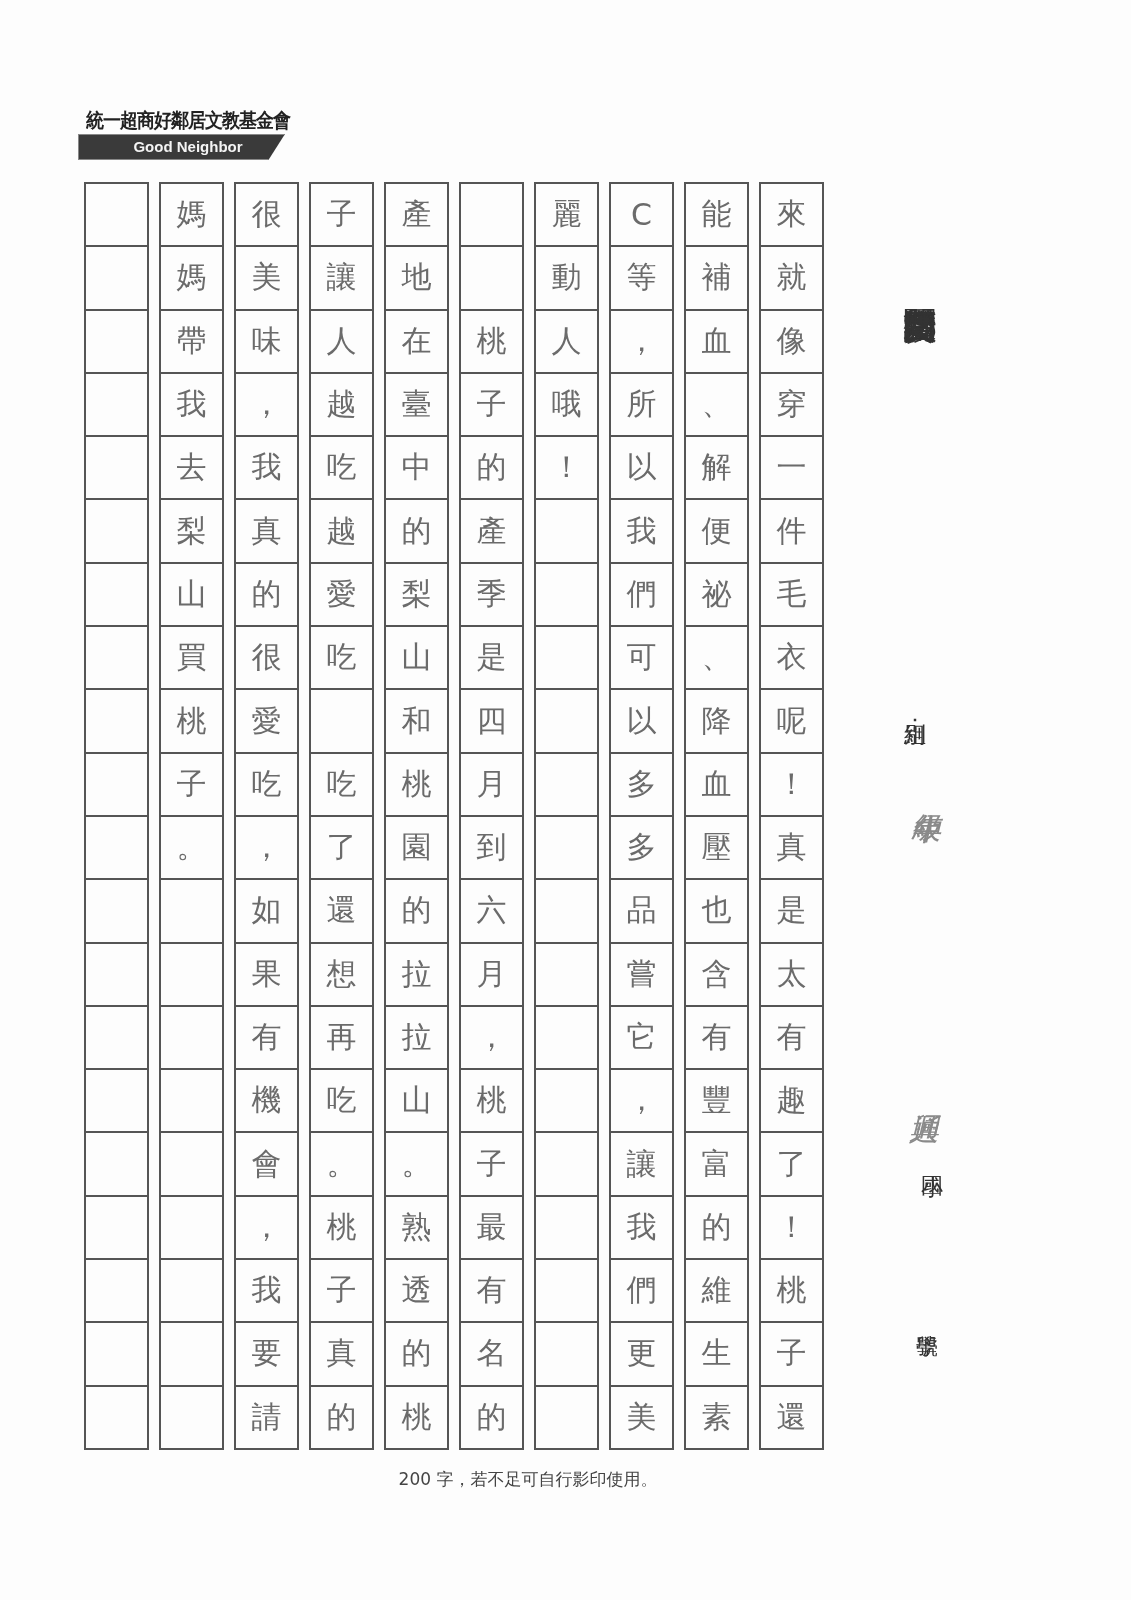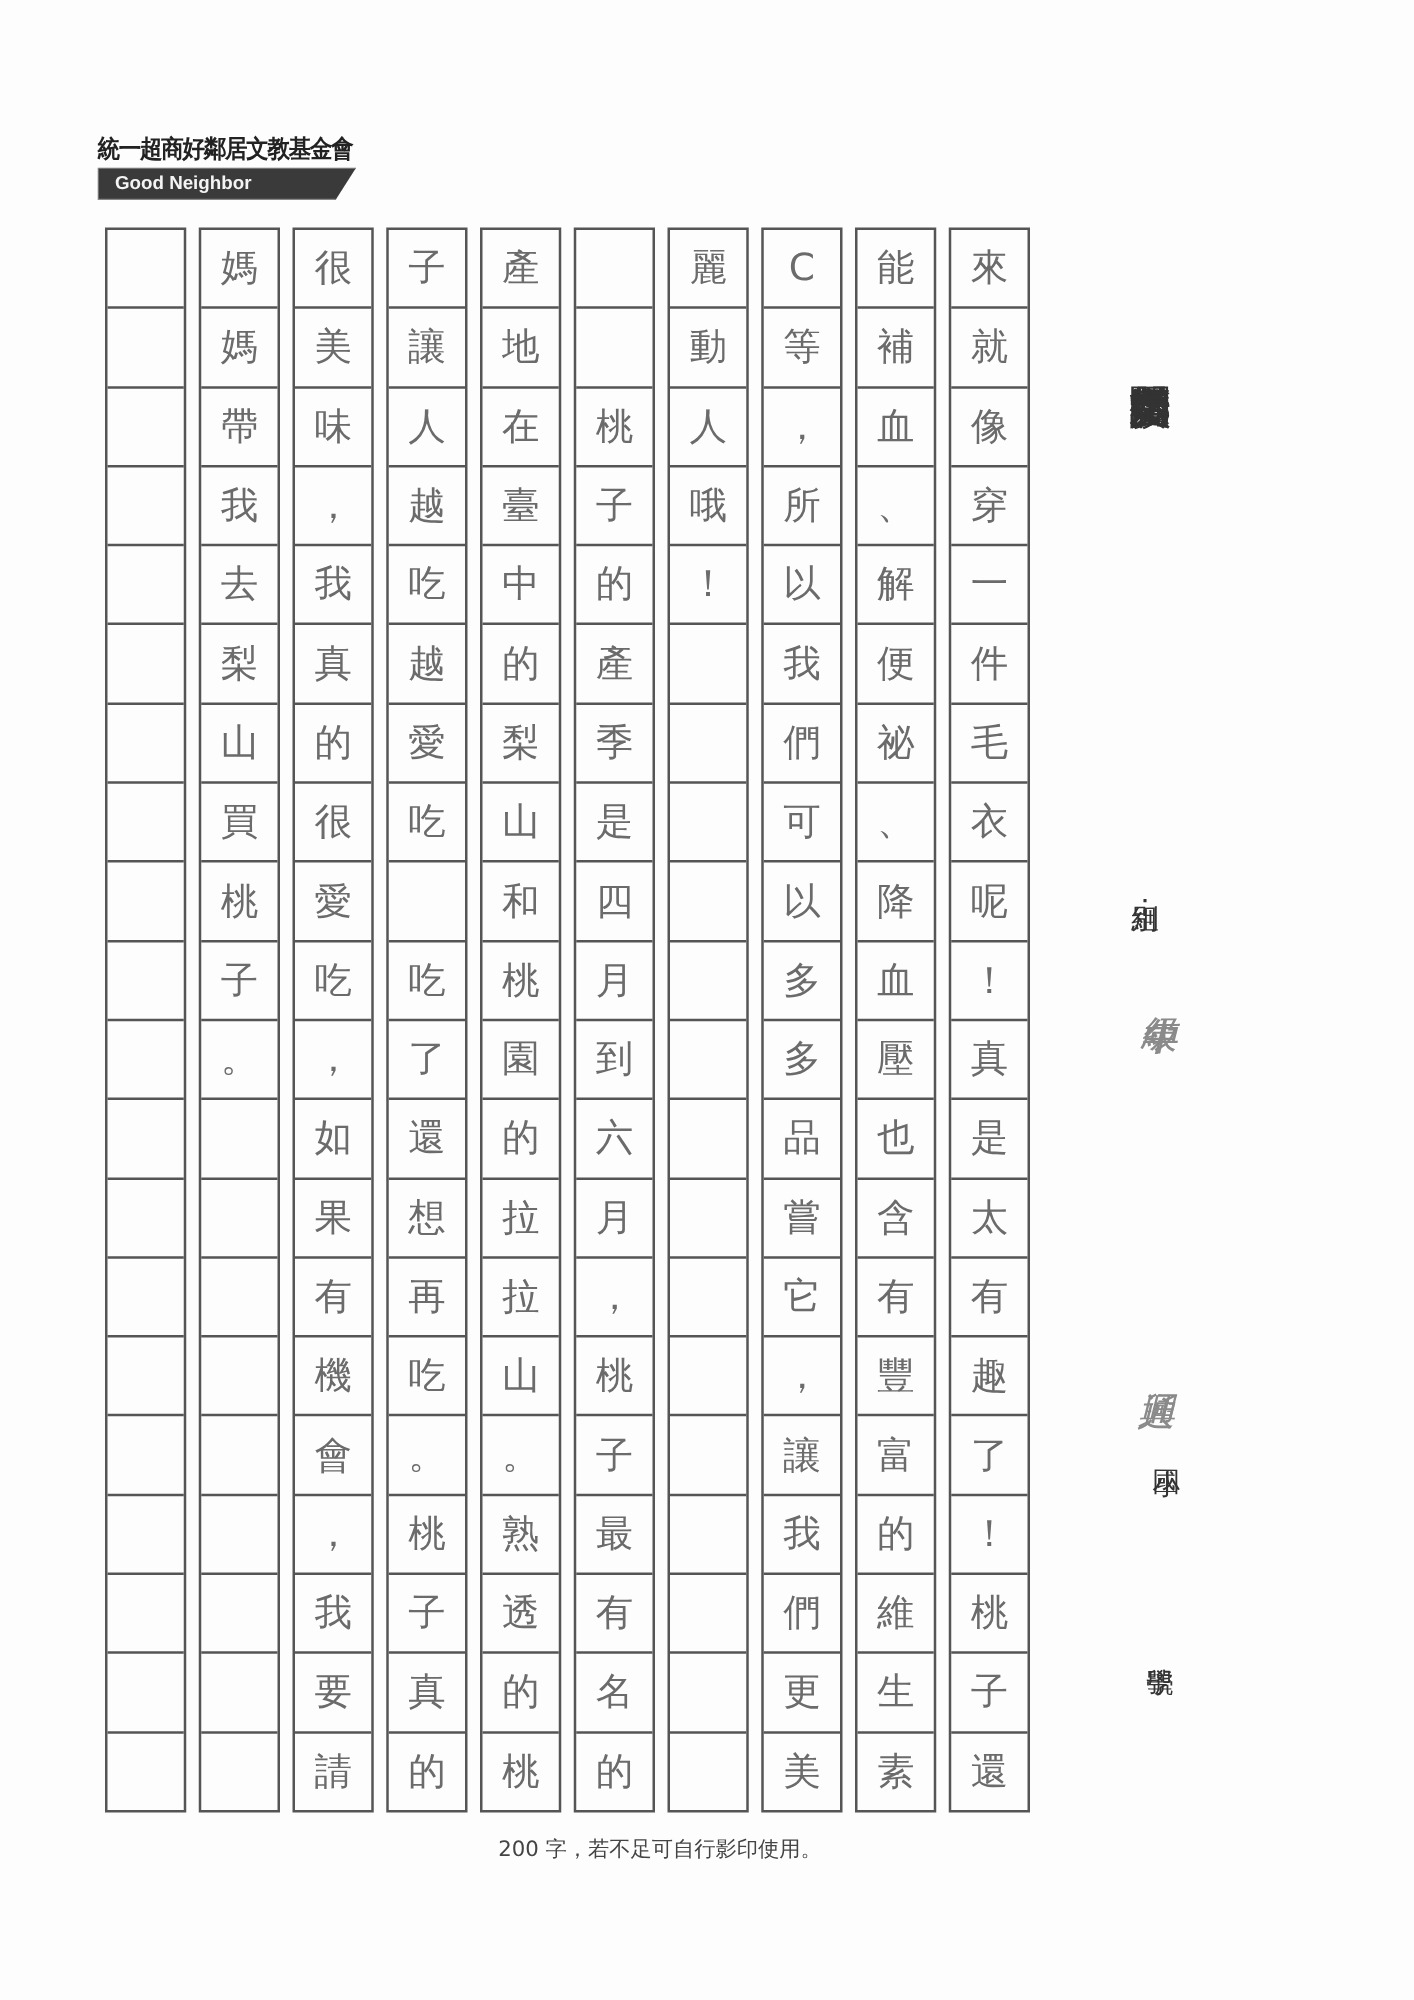--- a/index.html
+++ b/index.html
@@ -1,18 +1,18 @@
 <!DOCTYPE html>
 <html><head>
 <meta charset="utf-8">
 <style>
   html, body { margin:0; padding:0; }
   body { width:1131px; height:1600px; background:#fdfdfd; position:relative; overflow:hidden;
          font-family:"DejaVu Sans", sans-serif; color:#333; }
-  .logo { position:absolute; left:78px; top:108px; width:220px; }
+  .logo { position:absolute; left:78px; top:108px; width:220px;text-align:center; }
   .logo-cn { font-family:"DejaVu Sans", sans-serif; font-weight:bold; font-size:18px; letter-spacing:-1px;
              color:#222; line-height:22px; transform:scaleY(1.1); transform-origin:left top; }
   .logo-en { margin-top:4px; height:24px; background:#3a3a3a; color:#f4f4f4;
              font-family:"Liberation Sans", sans-serif; font-weight:bold; font-size:15px;
              line-height:24px; padding-left:13px; width:192px;
              clip-path:polygon(0 0, 100% 0, 92% 100%, 0 100%); border:1px solid #888; }
   .grid { position:absolute; left:84px; top:182px; display:flex; flex-direction:row-reverse; gap:10px; }
   .col { display:flex; flex-direction:column; border:2px solid #555; border-top-width:2px; }
   .cell { width:61px; height:61.3px; border-bottom:2px solid #555; display:flex; align-items:center;
           justify-content:center; font-family:"DejaVu Sans", sans-serif; font-size:30px; color:#6b6b6b;

